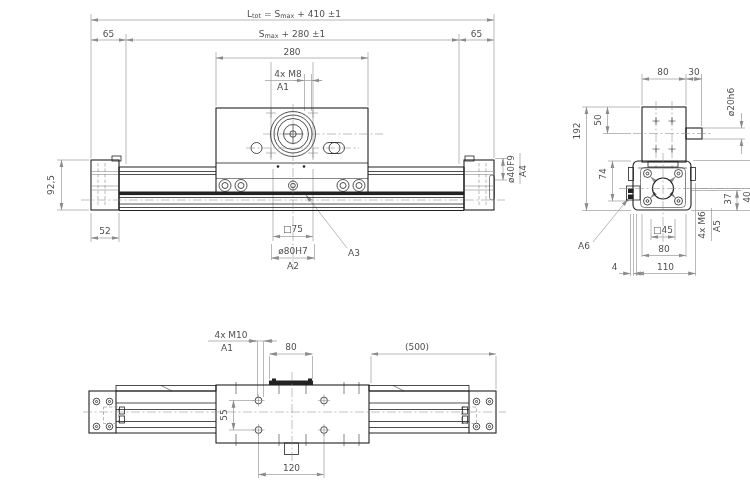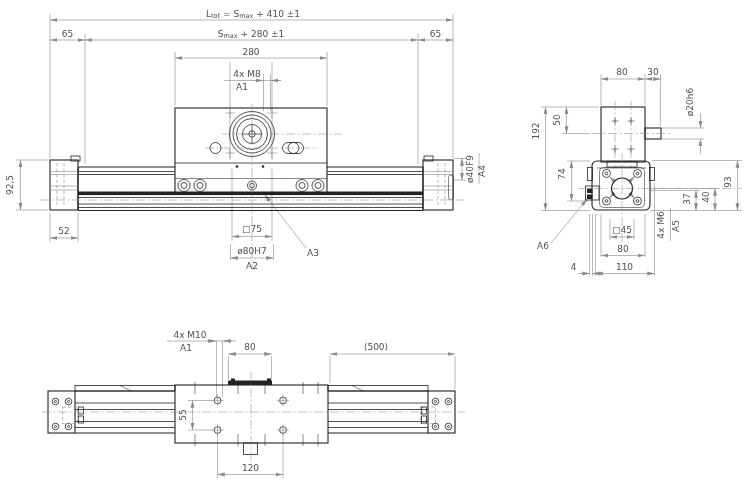--- a/index.html
+++ b/index.html
@@ -1,16 +1,16 @@
 <!DOCTYPE html>
 <html><head>
 <meta charset="utf-8">
 <style>
   html,body{margin:0;padding:0;background:#fff;}
-  .stage{width:634px;height:493px;background:#fff;position:relative;font-family:"DejaVu Sans",sans-serif;}
+  .stage{width:634px;height:493px;background:#fff;position:relative;font-family:"DejaVu Sans",sans-serif;padding-left:41px;}
   svg text{fill:#4f4f4f;font-size:9px;font-family:"DejaVu Sans",sans-serif;}
   svg .s{font-size:6.5px;}
   .o {stroke:#222;stroke-width:1.1;fill:none}
   .o1{stroke:#222;stroke-width:.8;fill:none}
   .t {stroke:#222;stroke-width:.55;fill:none}
   .d {stroke:#9a9a9a;stroke-width:.7;fill:none}
   .c {stroke:#8b8b8b;stroke-width:.55;fill:none;stroke-dasharray:9 2.5 2 2.5}
   .h {stroke:#8b8b8b;stroke-width:.6;fill:none}
   .hd{stroke:#8b8b8b;stroke-width:.6;fill:none;stroke-dasharray:3.5 2}
   .f {fill:#222;stroke:none}

